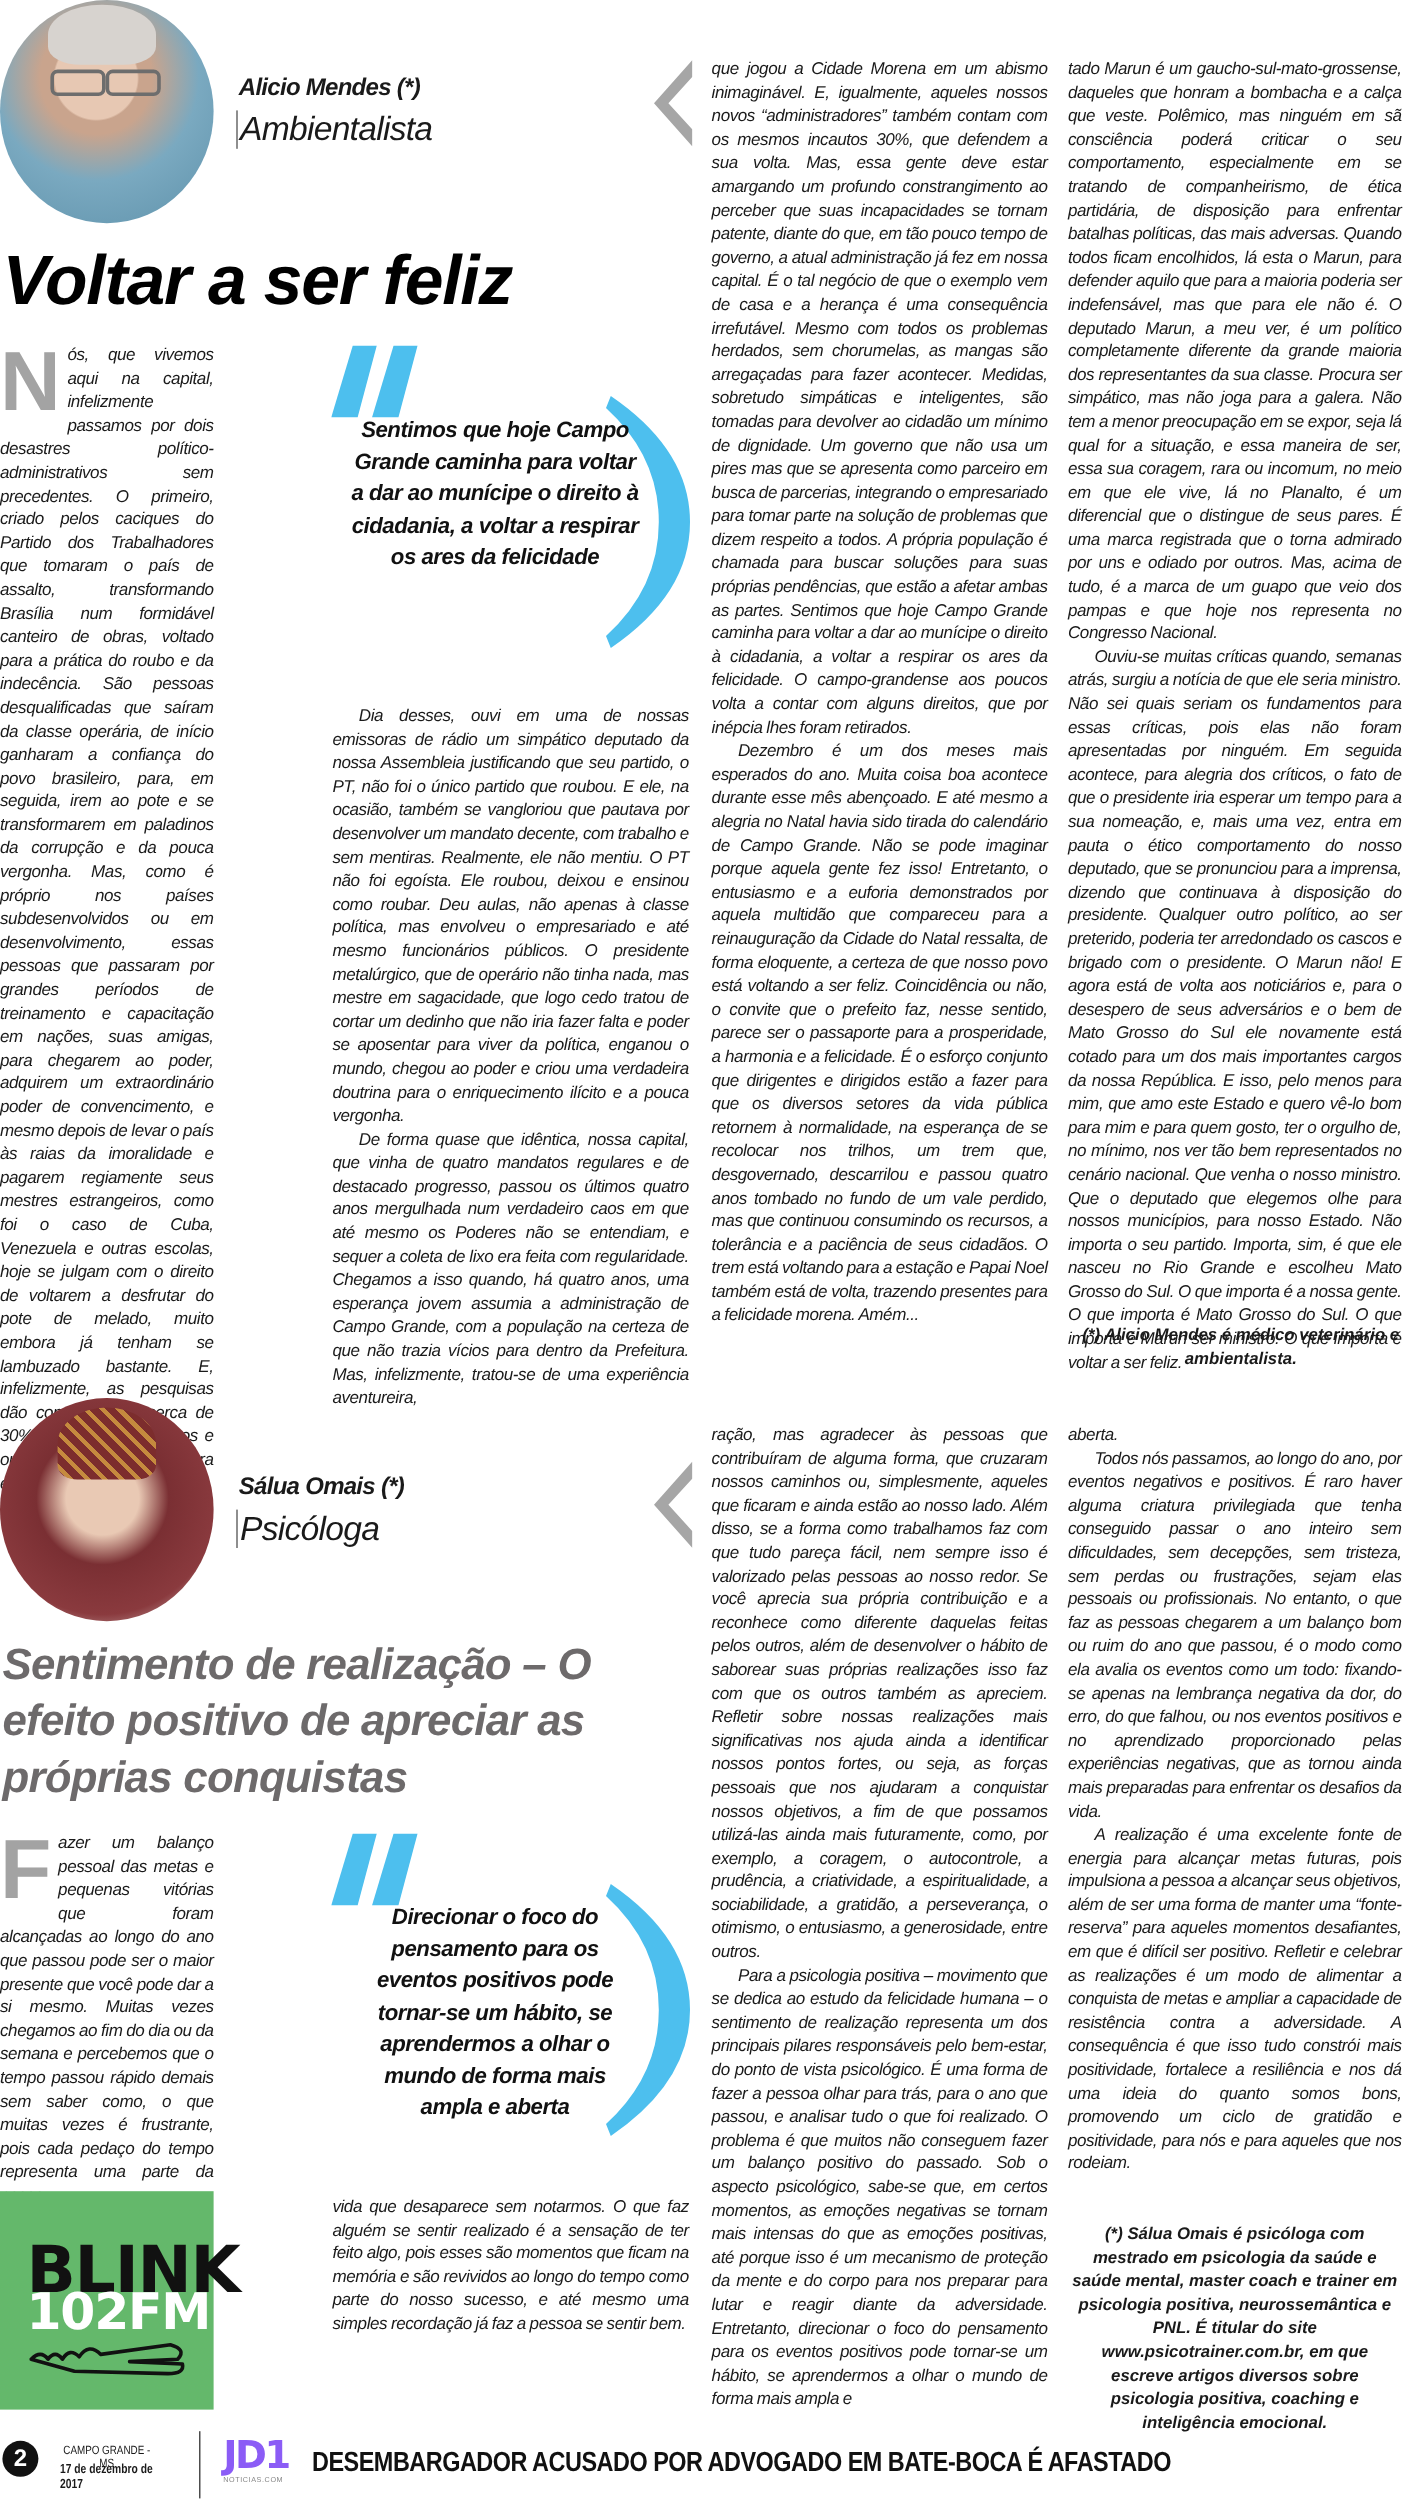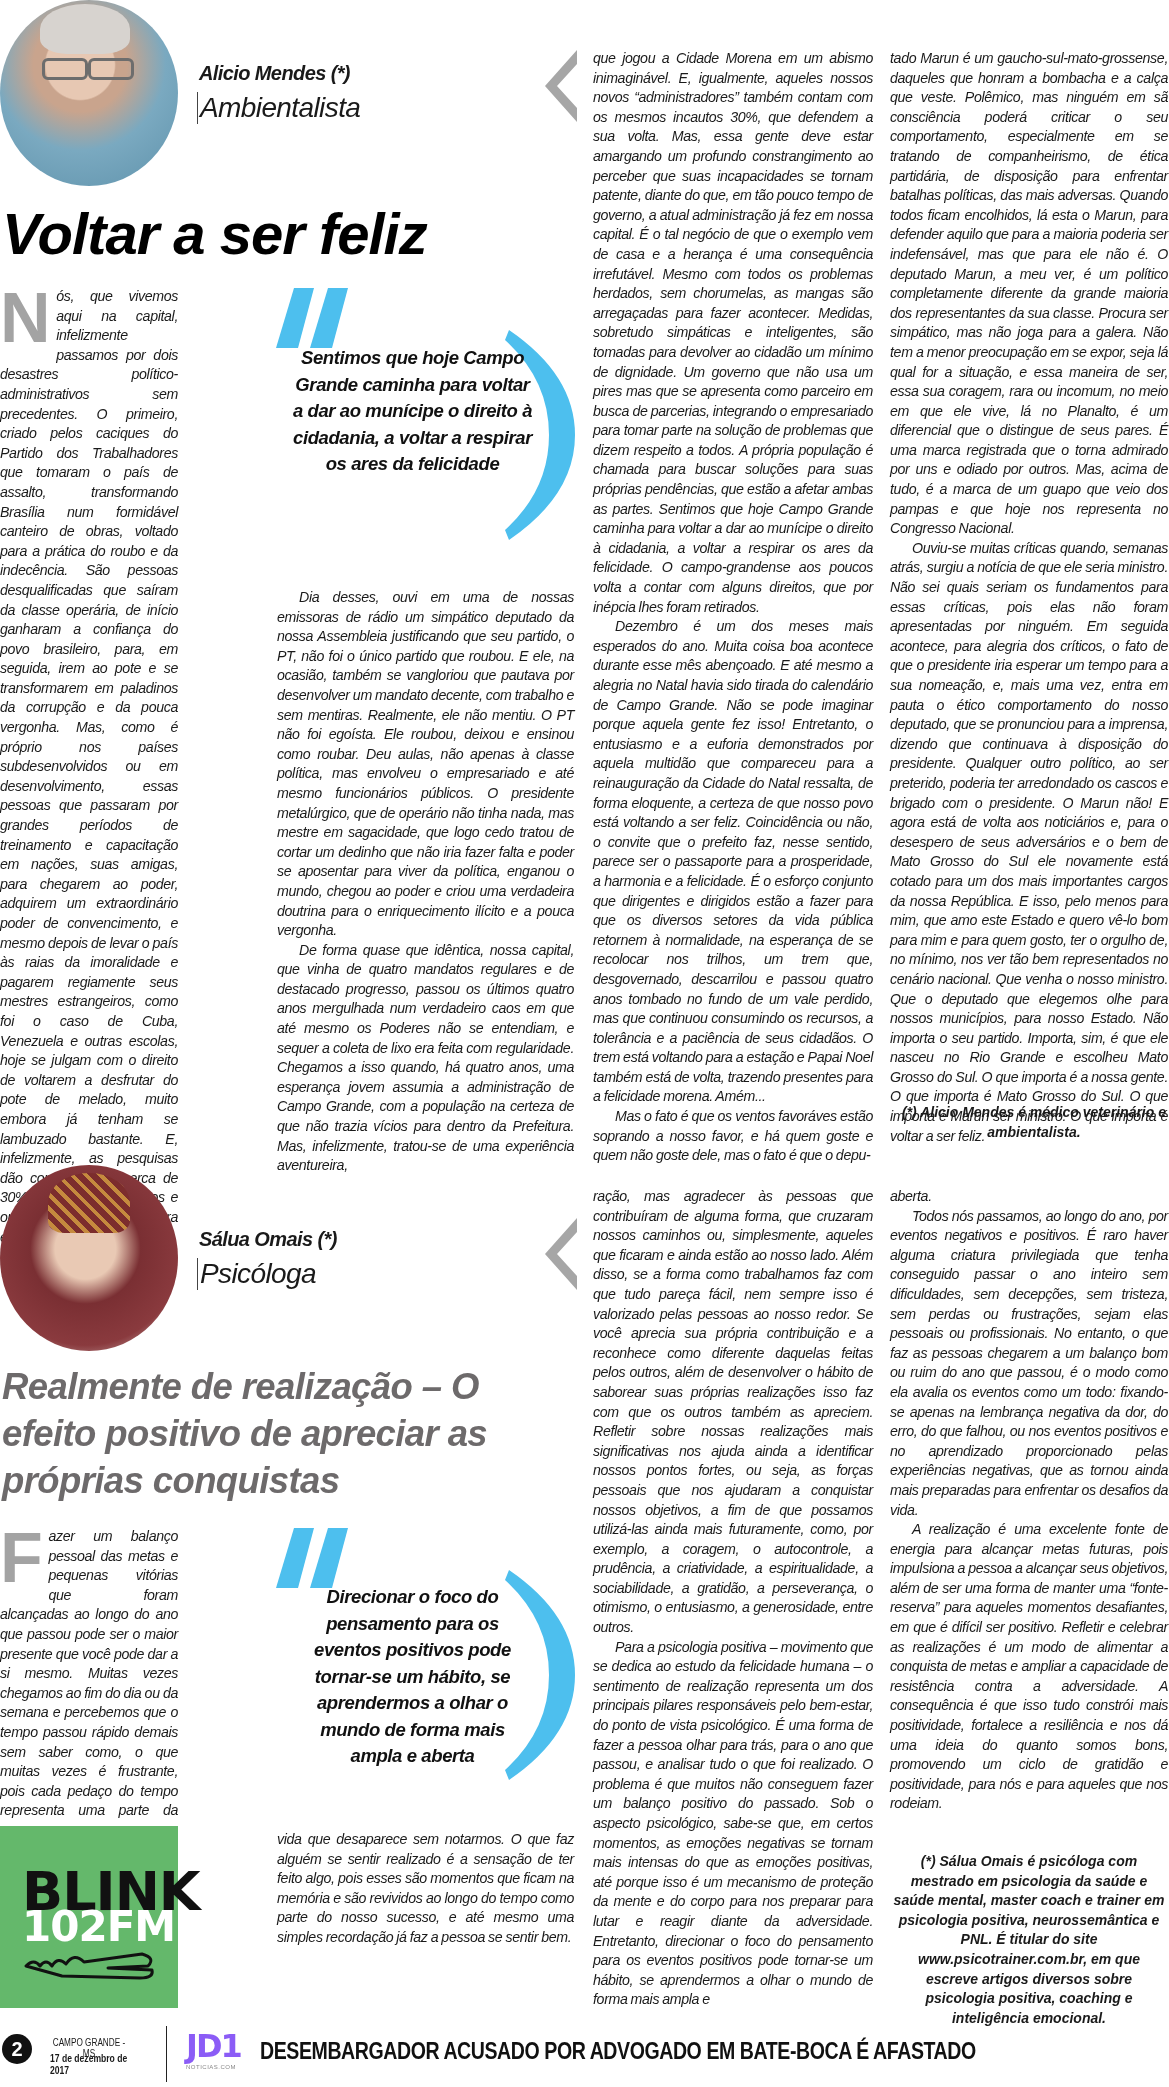--- a/index.html
+++ b/index.html
@@ -48,39 +48,38 @@
 <div class="pullquote" style="left:290px;top:345px;width:245px;">Sentimos que hoje Campo Grande caminha para voltar a dar ao munícipe o direito à cidadania, a voltar a respirar os ares da felicidade</div>
 
 <div class="col" style="left:277px;top:588px;width:297px;">
   <p>Dia desses, ouvi em uma de nossas emissoras de rádio um simpático deputado da nossa Assembleia justificando que seu partido, o PT, não foi o único partido que roubou. E ele, na ocasião, também se vangloriou que pautava por desenvolver um mandato decente, com trabalho e sem mentiras. Realmente, ele não mentiu. O PT não foi egoísta. Ele roubou, deixou e ensinou como roubar. Deu aulas, não apenas à classe política, mas envolveu o empresariado e até mesmo funcionários públicos. O presidente metalúrgico, que de operário não tinha nada, mas mestre em sagacidade, que logo cedo tratou de cortar um dedinho que não iria fazer falta e poder se aposentar para viver da política, enganou o mundo, chegou ao poder e criou uma verdadeira doutrina para o enriquecimento ilícito e a pouca vergonha.</p>
   <p>De forma quase que idêntica, nossa capital, que vinha de quatro mandatos regulares e de destacado progresso, passou os últimos quatro anos mergulhada num verdadeiro caos em que até mesmo os Poderes não se entendiam, e sequer a coleta de lixo era feita com regularidade. Chegamos a isso quando, há quatro anos, uma esperança jovem assumia a administração de Campo Grande, com a população na certeza de que não trazia vícios para dentro da Prefeitura. Mas, infelizmente, tratou-se de uma experiência aventureira,</p>
 </div>
 
 <div class="col" style="left:593px;top:49px;width:280px;">
   <p class="first">que jogou a Cidade Morena em um abismo inimaginável. E, igualmente, aqueles nossos novos “administradores” também contam com os mesmos incautos 30%, que defendem a sua volta. Mas, essa gente deve estar amargando um profundo constrangimento ao perceber que suas incapacidades se tornam patente, diante do que, em tão pouco tempo de governo, a atual administração já fez em nossa capital. É o tal negócio de que o exemplo vem de casa e a herança é uma consequência irrefutável. Mesmo com todos os problemas herdados, sem chorumelas, as mangas são arregaçadas para fazer acontecer. Medidas, sobretudo simpáticas e inteligentes, são tomadas para devolver ao cidadão um mínimo de dignidade. Um governo que não usa um pires mas que se apresenta como parceiro em busca de parcerias, integrando o empresariado para tomar parte na solução de problemas que dizem respeito a todos. A própria população é chamada para buscar soluções para suas próprias pendências, que estão a afetar ambas as partes. Sentimos que hoje Campo Grande caminha para voltar a dar ao munícipe o direito à cidadania, a voltar a respirar os ares da felicidade. O campo-grandense aos poucos volta a contar com alguns direitos, que por inépcia lhes foram retirados.</p>
   <p>Dezembro é um dos meses mais esperados do ano. Muita coisa boa acontece durante esse mês abençoado. E até mesmo a alegria no Natal havia sido tirada do calendário de Campo Grande. Não se pode imaginar porque aquela gente fez isso! Entretanto, o entusiasmo e a euforia demonstrados por aquela multidão que compareceu para a reinauguração da Cidade do Natal ressalta, de forma eloquente, a certeza de que nosso povo está voltando a ser feliz. Coincidência ou não, o convite que o prefeito faz, nesse sentido, parece ser o passaporte para a prosperidade, a harmonia e a felicidade. É o esforço conjunto que dirigentes e dirigidos estão a fazer para que os diversos setores da vida pública retornem à normalidade, na esperança de se recolocar nos trilhos, um trem que, desgovernado, descarrilou e passou quatro anos tombado no fundo de um vale perdido, mas que continuou consumindo os recursos, a tolerância e a paciência de seus cidadãos. O trem está voltando para a estação e Papai Noel também está de volta, trazendo presentes para a felicidade morena. Amém...</p>
-  <p>Mas o fato é que os ventos favoráves estão soprando a nosso favor, e há quem goste e quem não goste dele, mas o fato é que o depu-</p>
 </div>
 
 <div class="col" style="left:890px;top:49px;width:278px;">
   <p class="first">tado Marun é um gaucho-sul-mato-grossense, daqueles que honram a bombacha e a calça que veste. Polêmico, mas ninguém em sã consciência poderá criticar o seu comportamento, especialmente em se tratando de companheirismo, de ética partidária, de disposição para enfrentar batalhas políticas, das mais adversas. Quando todos ficam encolhidos, lá esta o Marun, para defender aquilo que para a maioria poderia ser indefensável, mas que para ele não é. O deputado Marun, a meu ver, é um político completamente diferente da grande maioria dos representantes da sua classe. Procura ser simpático, mas não joga para a galera. Não tem a menor preocupação em se expor, seja lá qual for a situação, e essa maneira de ser, essa sua coragem, rara ou incomum, no meio em que ele vive, lá no Planalto, é um diferencial que o distingue de seus pares. É uma marca registrada que o torna admirado por uns e odiado por outros. Mas, acima de tudo, é a marca de um guapo que veio dos pampas e que hoje nos representa no Congresso Nacional.</p>
   <p>Ouviu-se muitas críticas quando, semanas atrás, surgiu a notícia de que ele seria ministro. Não sei quais seriam os fundamentos para essas críticas, pois elas não foram apresentadas por ninguém. Em seguida acontece, para alegria dos críticos, o fato de que o presidente iria esperar um tempo para a sua nomeação, e, mais uma vez, entra em pauta o ético comportamento do nosso deputado, que se pronunciou para a imprensa, dizendo que continuava à disposição do presidente. Qualquer outro político, ao ser preterido, poderia ter arredondado os cascos e brigado com o presidente. O Marun não! E agora está de volta aos noticiários e, para o desespero de seus adversários e o bem de Mato Grosso do Sul ele novamente está cotado para um dos mais importantes cargos da nossa República. E isso, pelo menos para mim, que amo este Estado e quero vê-lo bom para mim e para quem gosto, ter o orgulho de, no mínimo, nos ver tão bem representados no cenário nacional. Que venha o nosso ministro. Que o deputado que elegemos olhe para nossos municípios, para nosso Estado. Não importa o seu partido. Importa, sim, é que ele nasceu no Rio Grande e escolheu Mato Grosso do Sul. O que importa é a nossa gente. O que importa é Mato Grosso do Sul. O que importa é Marun ser ministro. O que importa é voltar a ser feliz.</p>
 </div>
 <div class="sig" style="left:900px;top:1103px;width:268px;">(*) Alicio Mendes  é médico veterinário e ambientalista.</div>
 
 <div class="avatar" style="left:0;top:1165px;width:178px;height:186px;background:radial-gradient(circle at 48% 45%, #e9c9b4 0 22%, #7a2f33 40%, #8a3a3e 70%, #e6e3df 100%);">
   <div style="position:absolute;left:48px;top:8px;width:82px;height:60px;border-radius:50% 50% 20% 20%;background:repeating-linear-gradient(45deg,#7c2d2d 0 6px,#c58a3e 6px 10px);"></div>
 </div>
 <div class="author-name" style="left:199px;top:1228px;">Sálua Omais (*)</div>
 <div class="author-role" style="left:197px;top:1258px;text-align:center;">Psicóloga</div>
 <svg class="abs" style="left:545px;top:1218px;" width="32" height="72" viewBox="0 0 32 72">
     <polygon points="32,0 32,14 12,36 32,58 32,72 0,36" fill="#a6a6a6"></polygon>
   </svg>
 
-<h2 class="headline2" style="left:2px;top:1363px;width:560px;margin:0;">Realmente de realização – O efeito positivo de apreciar as próprias conquistas</h2>
+<h2 class="headline2" style="left:2px;top:1363px;width:560px;margin:0;">Sentimento de realização – O efeito positivo de apreciar as próprias conquistas</h2>
 
 <div class="col" style="left:0;top:1527px;width:178px;">
   <p class="first"><span class="dropcap">F</span><span>azer um balanço pessoal das metas e pequenas vitórias que foram alcançadas ao longo do ano que passou pode ser o maior presente que você pode dar a si mesmo. Muitas vezes chegamos ao fim do dia ou da semana e percebemos que o tempo passou rápido demais sem saber como, o que muitas vezes é frustrante, pois cada pedaço do tempo representa uma parte da nossa</span></p>
 </div>
 
 <div class="abs" style="left:0;top:1826px;width:178px;height:182px;background:#64b86b;">
   <div style="position:absolute;left:22px;top:34px;font-weight:bold;font-size:54px;letter-spacing:-1px;color:#111;font-family:'DejaVu Sans',sans-serif;">BLINK</div>
   <div style="position:absolute;left:22px;top:76px;font-weight:bold;font-size:42px;letter-spacing:-1px;color:#ffffff;font-family:'DejaVu Sans',sans-serif;">102FM</div>
   <svg style="position:absolute;left:22px;top:118px;" width="140" height="40" viewBox="0 0 140 40">
       <path d="M4,22 Q12,14 18,22 Q24,14 30,22 Q36,12 44,20 Q52,8 62,18 L120,10 Q134,14 126,22 L86,24 L130,26 Q132,34 118,34 L40,32 Z" fill="none" stroke="#111" stroke-width="3" stroke-linejoin="round"></path>

